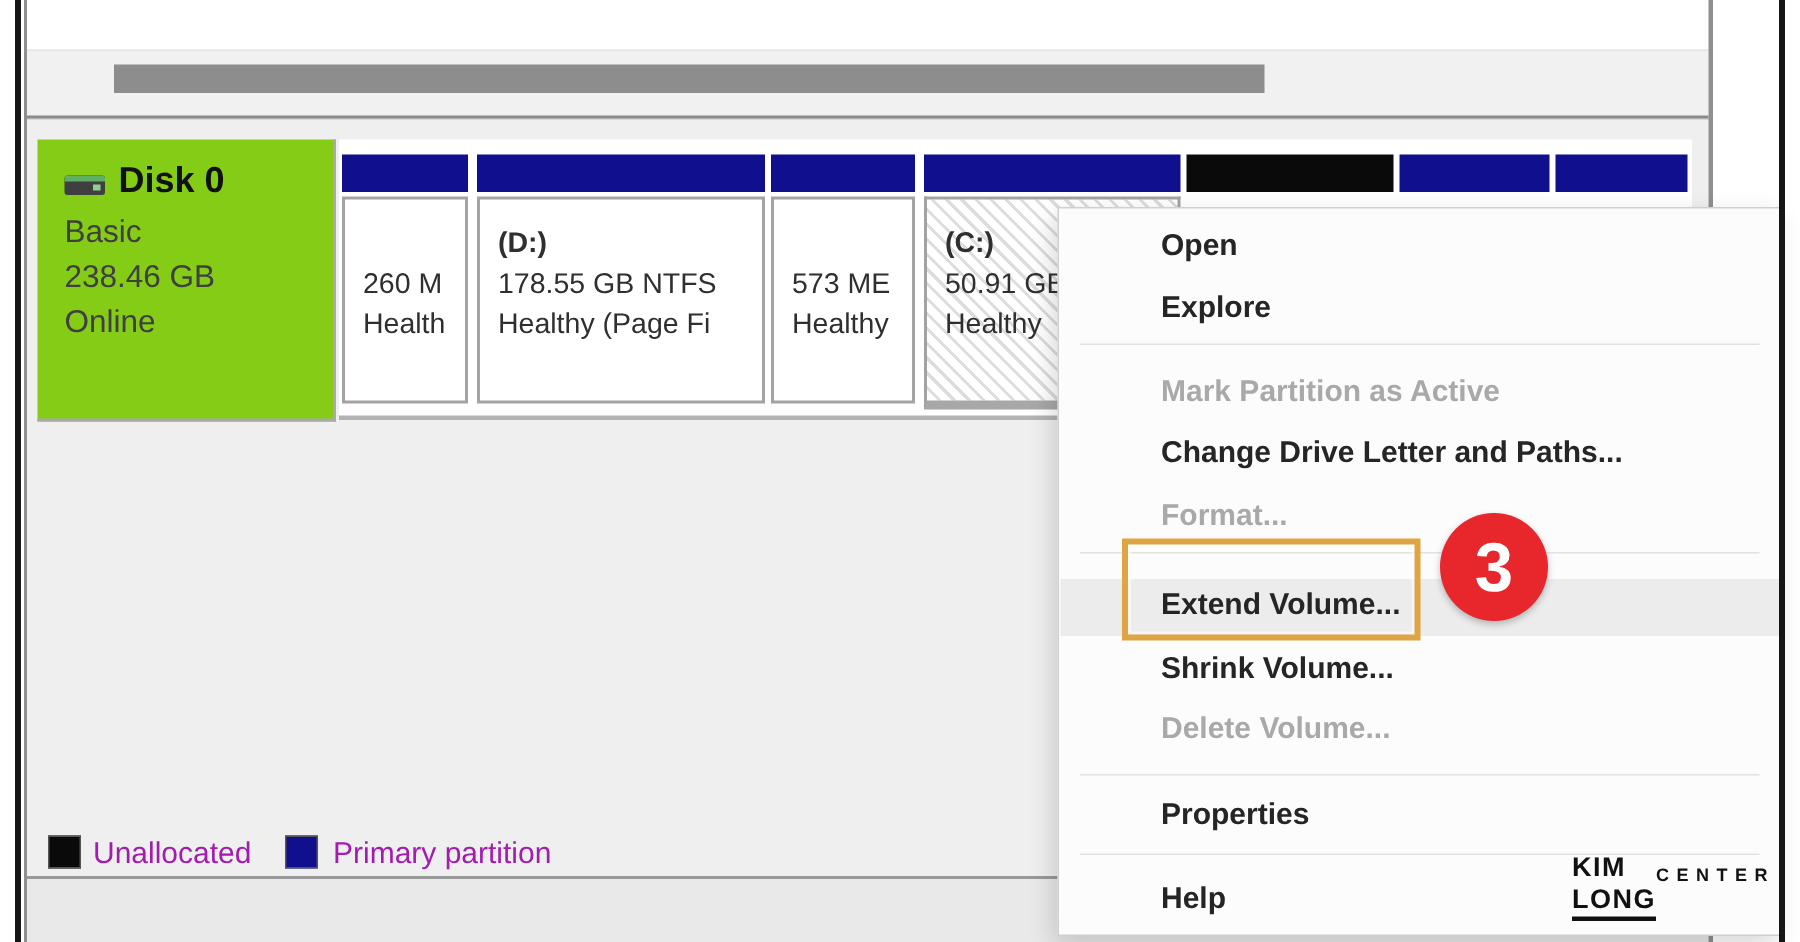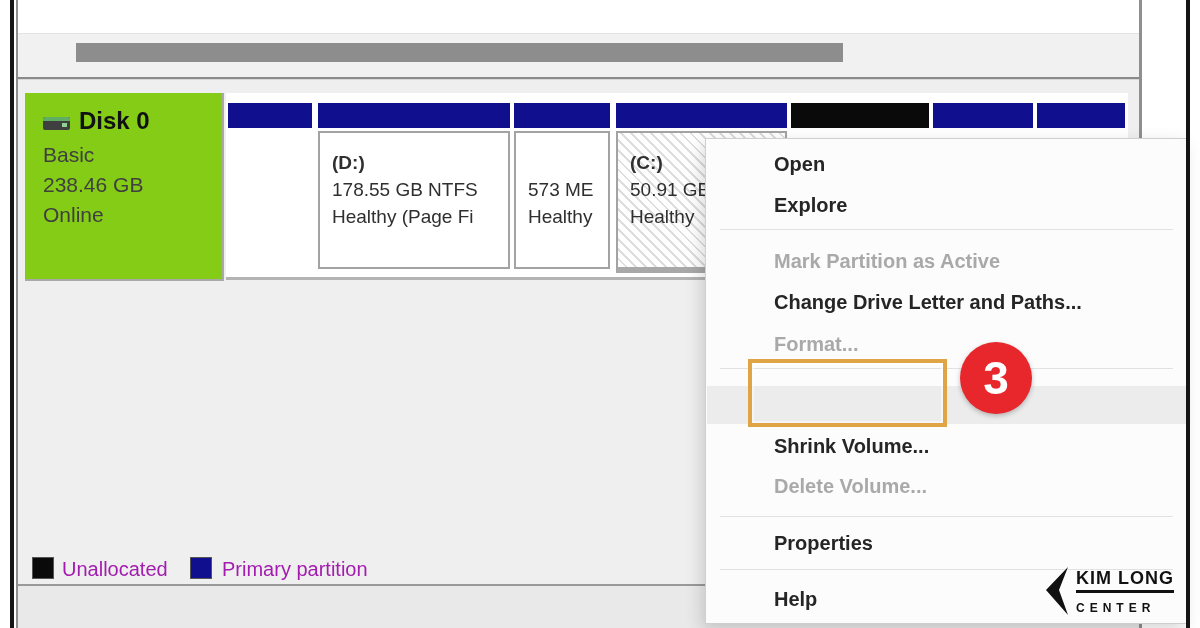--- a/index.html
+++ b/index.html
@@ -55,21 +55,21 @@
   .mi.disabled{color:#a9a9a9;}
   .msep{position:absolute;left:14px;right:14px;height:1px;background:#e2e2e2;}
   .hoverband{position:absolute;left:1px;right:0;top:247px;height:38px;background:#ececec;}
 
   
   .gold-box{left:748px;top:359px;width:191px;height:60px;border:4px solid #dfa443;box-shadow:inset 0 0 0 2px rgba(255,255,255,.55);z-index:60;background:transparent;}
   .badge{left:960px;top:342px;width:72px;height:72px;background:#e8272d;border-radius:50%;z-index:70;display:flex;align-items:center;justify-content:center;color:#fff;font-size:46px;font-weight:bold;box-shadow:0 2px 5px rgba(0,0,0,.25);}
 
   
   .logo{left:1042px;top:566px;width:140px;height:50px;z-index:80;display:flex;align-items:center;gap:6px;color:#111;}
-  .logo-text{display:flex;flex-direction:column;align-items:flex-start;}
+  .logo-text{display:flex;flex-direction:row;align-items:flex-start;}
   .logo-top{font-size:18px;font-weight:bold;letter-spacing:1px;border-bottom:3px solid #111;padding-bottom:1px;}
   .logo-bottom{font-size:12px;font-weight:bold;letter-spacing:5px;margin-top:8px;}
 </style>
 </head>
 <body>
 
 <div class="abs list-bottom"></div>
 <div class="abs hscroll-track">
   <div class="abs hscroll-thumb"></div>
 </div>
@@ -89,20 +89,24 @@
 
 <div class="abs part-strip">
   <div class="abs bar b1"></div>
   <div class="abs bar b2"></div>
   <div class="abs bar b3"></div>
   <div class="abs bar b4"></div>
   <div class="abs bar black b5"></div>
   <div class="abs bar b6"></div>
   <div class="abs bar b7"></div>
 
+  <div class="abs pbox pc1">
+    <div class="ptxt psize">260 M</div>
+    <div class="ptxt pstatus">Health</div>
+  </div>
   <div class="abs pbox pc2">
     <div class="ptxt plabel">(D:)</div>
     <div class="ptxt psize">178.55 GB NTFS</div>
     <div class="ptxt pstatus">Healthy (Page Fi</div>
   </div>
   <div class="abs pbox pc3">
     <div class="ptxt psize">573 ME</div>
     <div class="ptxt pstatus">Healthy</div>
   </div>
   <div class="abs pbox pc4">
@@ -122,20 +126,21 @@
 
 <div class="abs ctx-menu">
   <div class="hoverband"></div>
   <div class="mi" style="top:14px">Open</div>
   <div class="mi" style="top:55px">Explore</div>
   <div class="msep" style="top:90px"></div>
   <div class="mi disabled" style="top:111px">Mark Partition as Active</div>
   <div class="mi" style="top:152px">Change Drive Letter and Paths...</div>
   <div class="mi disabled" style="top:194px">Format...</div>
   <div class="msep" style="top:229px"></div>
+  <div class="mi" style="top:253px">Extend Volume...</div>
   <div class="mi" style="top:296px">Shrink Volume...</div>
   <div class="mi disabled" style="top:336px">Delete Volume...</div>
   <div class="msep" style="top:377px"></div>
   <div class="mi" style="top:393px">Properties</div>
   <div class="msep" style="top:430px"></div>
   <div class="mi" style="top:449px">Help</div>
 </div>
 
 <div class="abs gold-box"></div>
 <div class="abs badge">3</div>

